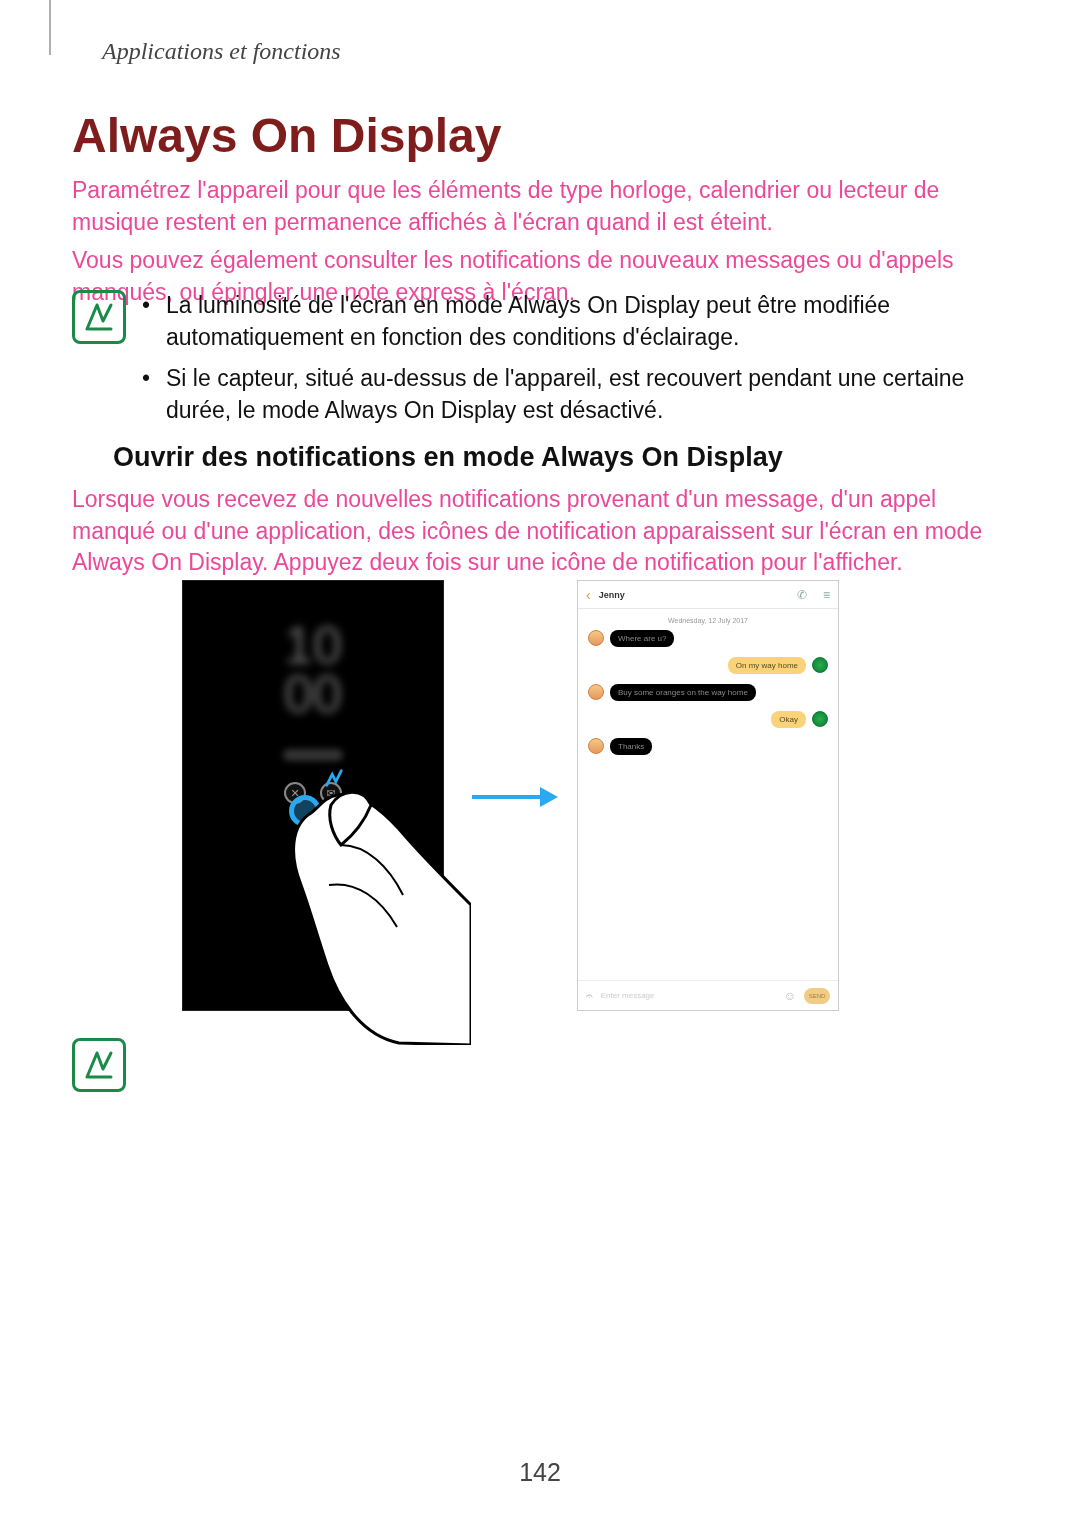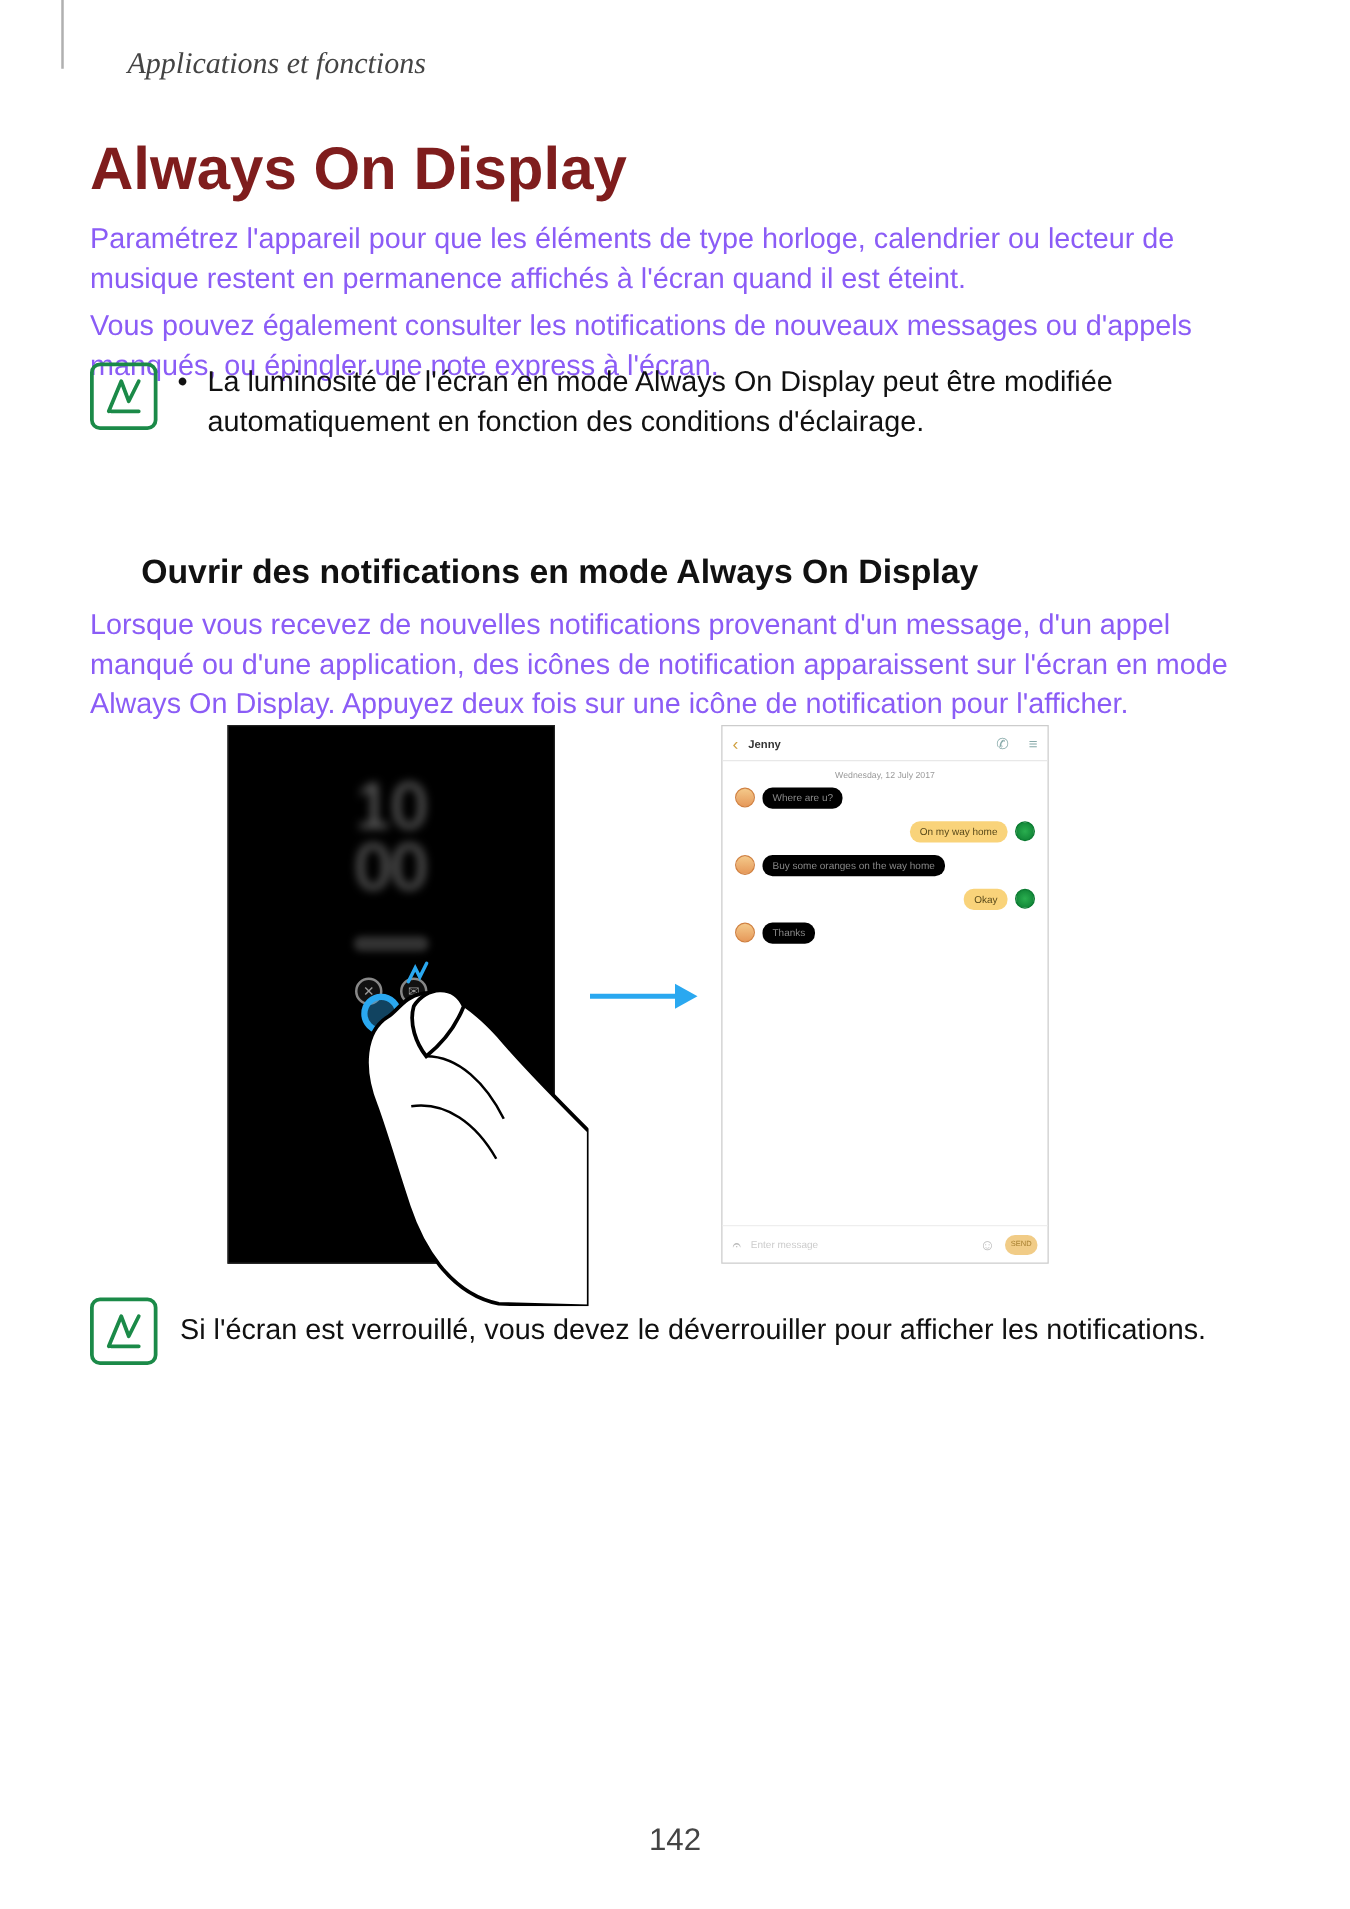--- a/index.html
+++ b/index.html
@@ -28,21 +28,21 @@
     font-size: 48px;
     font-weight: 700;
     color: #7f1d1d;
   }
   .p {
     position: absolute;
     left: 72px;
     width: 928px;
     font-size: 23px;
     line-height: 1.38;
-    color: #8b5cf6;
+    color: #ec4899;
   }
   .p1 { top: 175px; }
   .p2 { top: 245px; }
 
   .note-row { position: absolute; left: 72px; width: 928px; }
   .note-icon {
     width: 54px; height: 54px;
     border: 3px solid #1b8a48;
     border-radius: 8px;
     display: flex; align-items: center; justify-content: center;
@@ -124,20 +124,21 @@
 
 <div class="note-row" style="top:290px;">
   <div class="note-icon">
     <svg viewBox="0 0 36 36">
         <path d="M6 30 L16 6 L22 22 L30 6 M8 30 L30 30" fill="none" stroke="#1b8a48" stroke-width="3" stroke-linecap="round" stroke-linejoin="round"></path>
       </svg>
   </div>
 </div>
 <ul class="bullets">
   <li>La luminosité de l'écran en mode Always On Display peut être modifiée automatiquement en fonction des conditions d'éclairage.</li>
+  <li>Si le capteur, situé au-dessus de l'appareil, est recouvert pendant une certaine durée, le mode Always On Display est désactivé.</li>
 </ul>
 
 <h2 class="subhead">Ouvrir des notifications en mode Always On Display</h2>
 <p class="p p3">Lorsque vous recevez de nouvelles notifications provenant d'un message, d'un appel manqué ou d'une application, des icônes de notification apparaissent sur l'écran en mode Always On Display. Appuyez deux fois sur une icône de notification pour l'afficher.</p>
 
 <div class="figure">
 
   <div class="phone-dark">
     <div class="clock-blur" style="white-space:pre;">10
 00</div>
@@ -213,16 +214,15 @@
     </div>
   </div>
 </div>
 
 <div class="note2">
   <div class="note-icon">
     <svg viewBox="0 0 36 36">
         <path d="M6 30 L16 6 L22 22 L30 6 M8 30 L30 30" fill="none" stroke="#1b8a48" stroke-width="3" stroke-linecap="round" stroke-linejoin="round"></path>
       </svg>
   </div>
-  <div class="txt">Si l'écran est verrouillé, vous devez le déverrouiller pour afficher les notifications.</div>
 </div>
 
 <div class="pagenum">142</div>
 
 </body></html>

